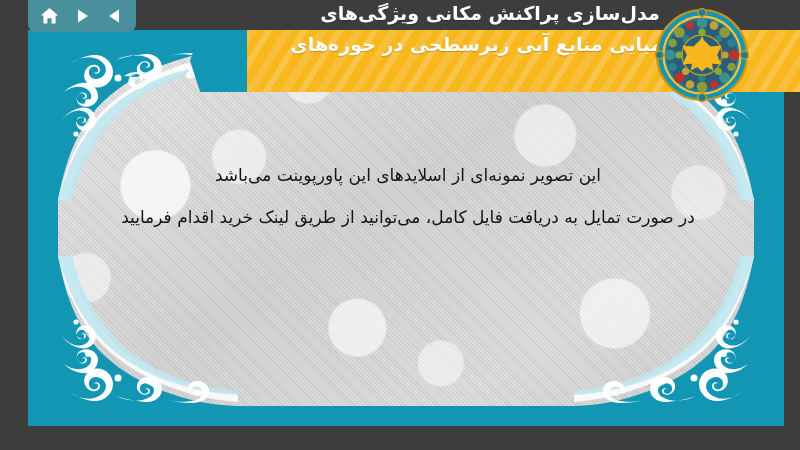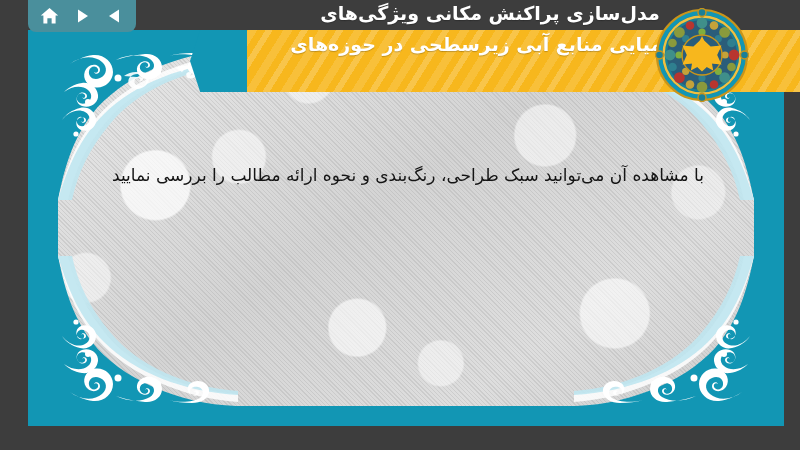--- a/index.html
+++ b/index.html
@@ -221,21 +221,22 @@
             <path d="M4 70 C10 62 20 58 27 62 C33 65 33 72 28 75 C23 78 18 75 19 70 C20 66 25 66 26 69 C27 72 24 73 23 71 C24 74 28 73 28 70 C28 67 23 66 20 69 C17 72 18 78 23 80 C31 83 39 77 38 69 C37 61 30 56 22 58 C14 60 8 64 4 70 Z"></path>
             <circle cx="60" cy="28" r="3.5"></circle>
             <circle cx="100" cy="22" r="3"></circle>
             <circle cx="30" cy="52" r="3"></circle>
             <circle cx="18" cy="84" r="2.6"></circle>
           </g>
         </svg>
       </div>
 
       <div class="body-text" style="left:20px; top:104px; width:660px;">
-        <span class="body-line">با مشاهده آن می‌توانید سبک طراحی، رنگ‌بندی و نحوه ارائه مطالب را بررسی نمایید</span>
+        <span class="body-line">این تصویر نمونه‌ای از اسلایدهای این پاورپوینت می‌باشد</span>
+        <span class="body-line">در صورت تمایل به دریافت فایل کامل، می‌توانید از طریق لینک خرید اقدام فرمایید</span>
       </div>
 
     </div>
   </div>
 
   <div class="title-wrap">
     <div class="title-arrow"></div>
     <div class="title-band"></div>
     <div class="title-text">
       <span class="title-line">مدل‌سازی پراکنش مکانی ویژگی‌های</span>

